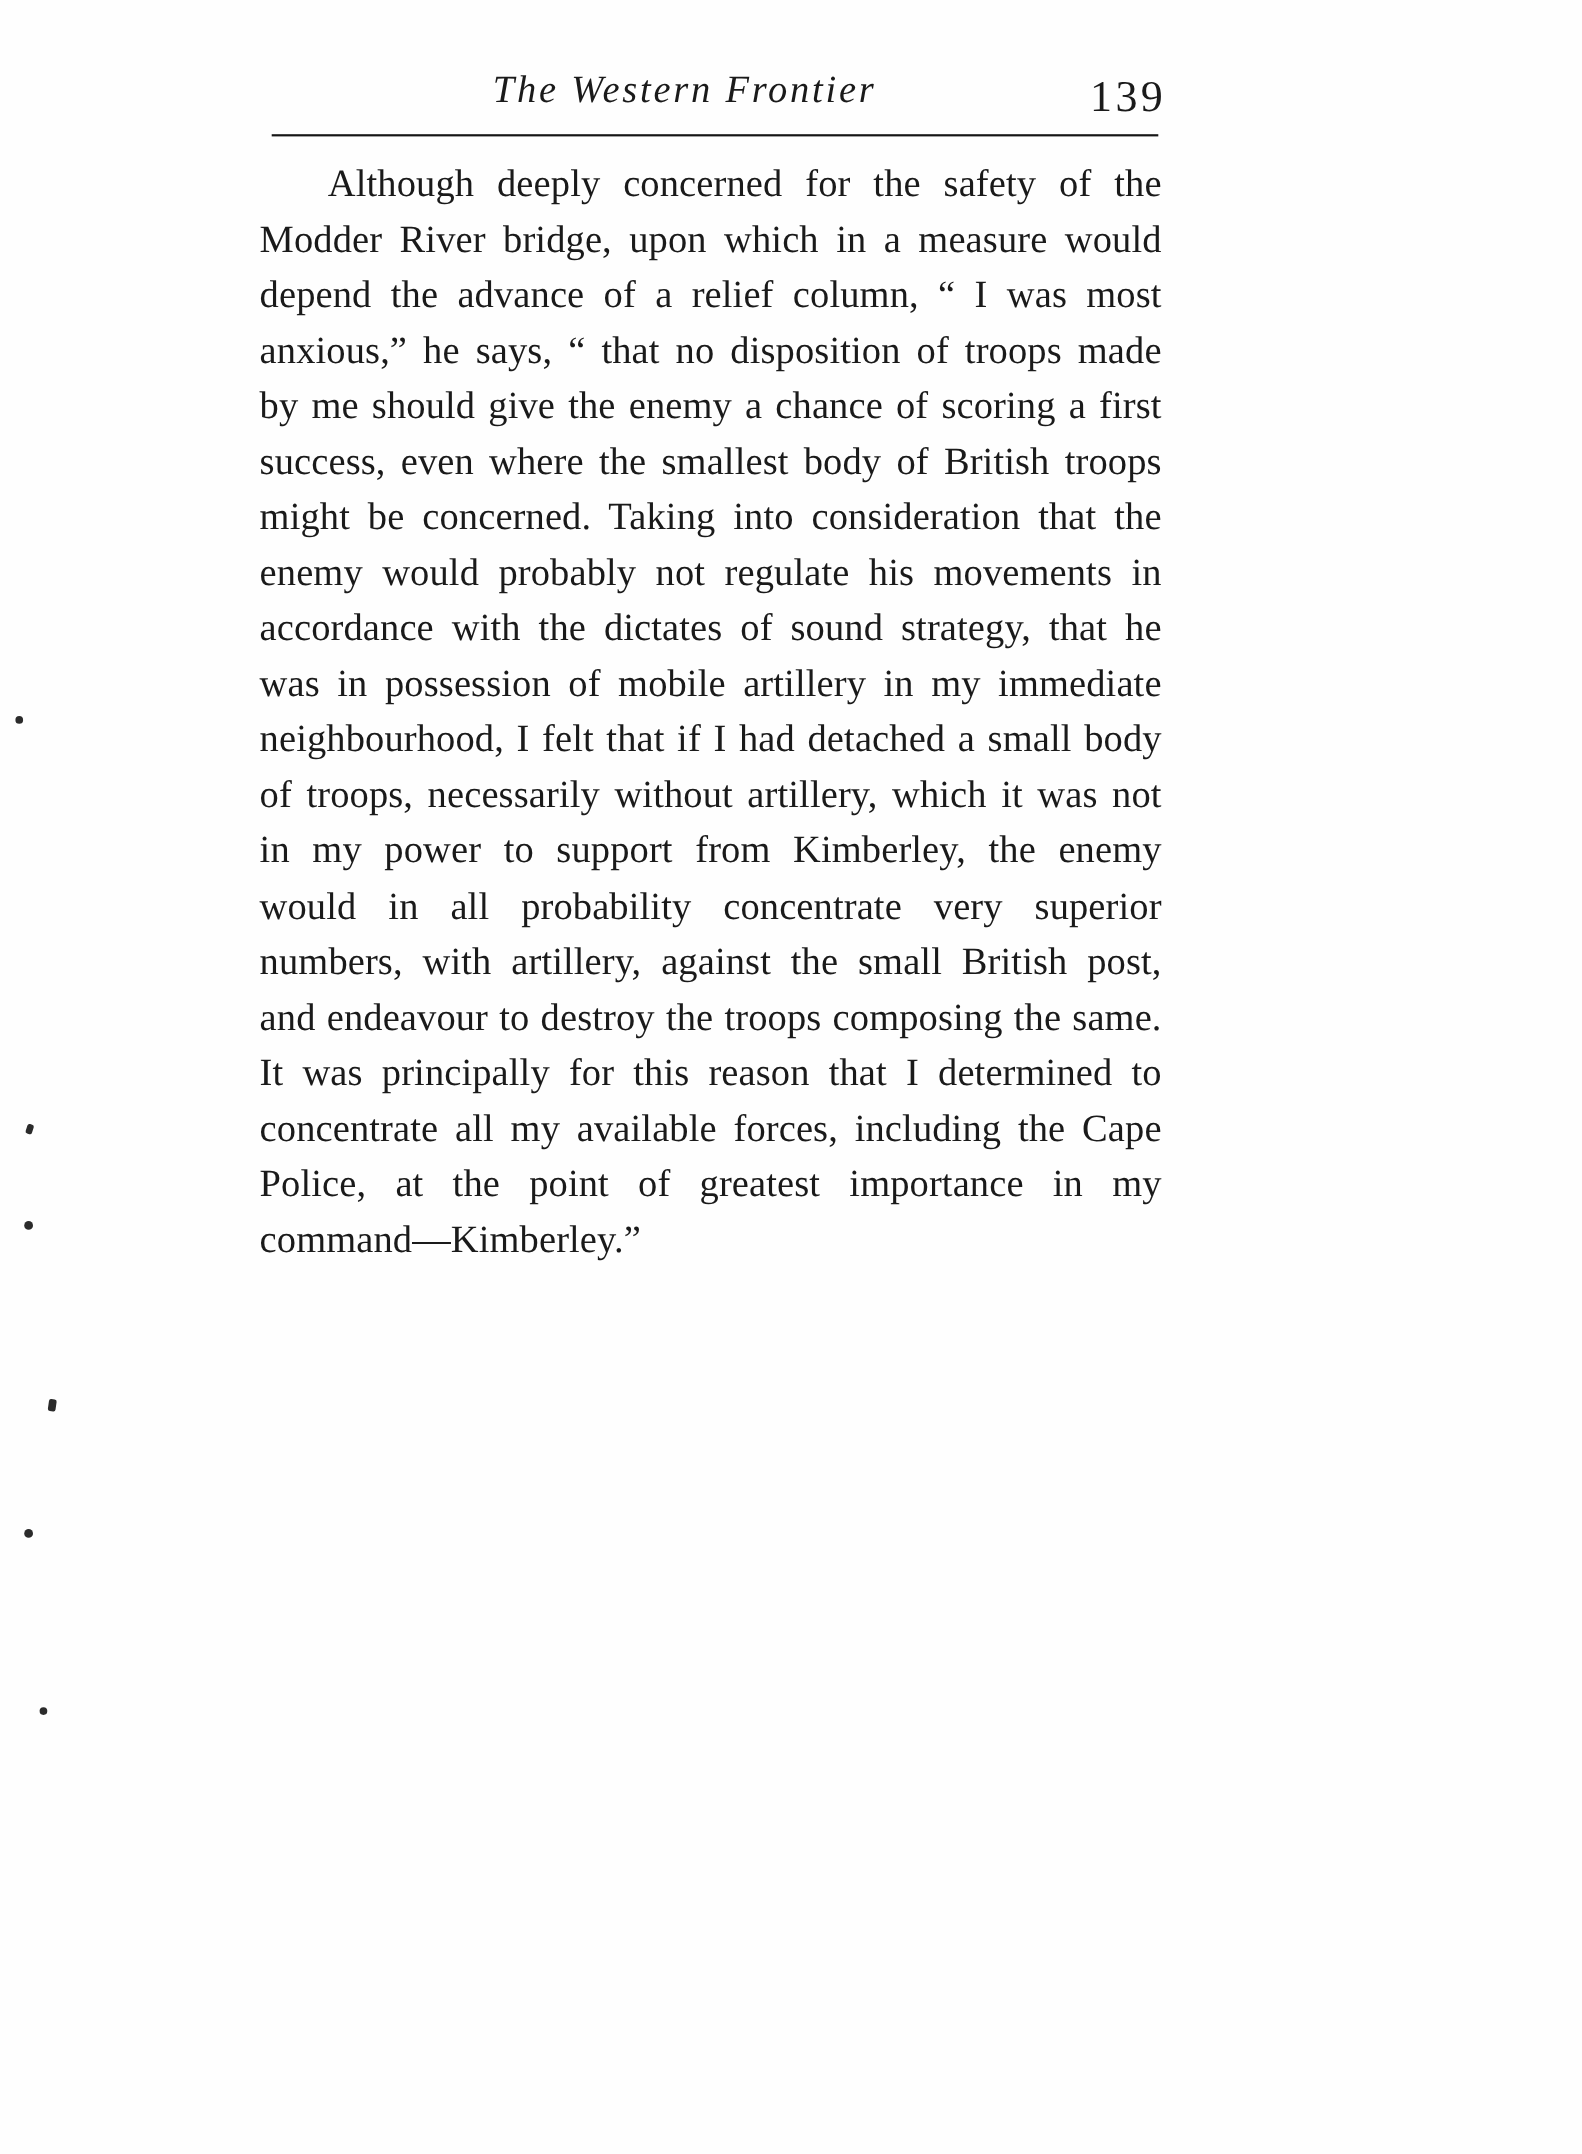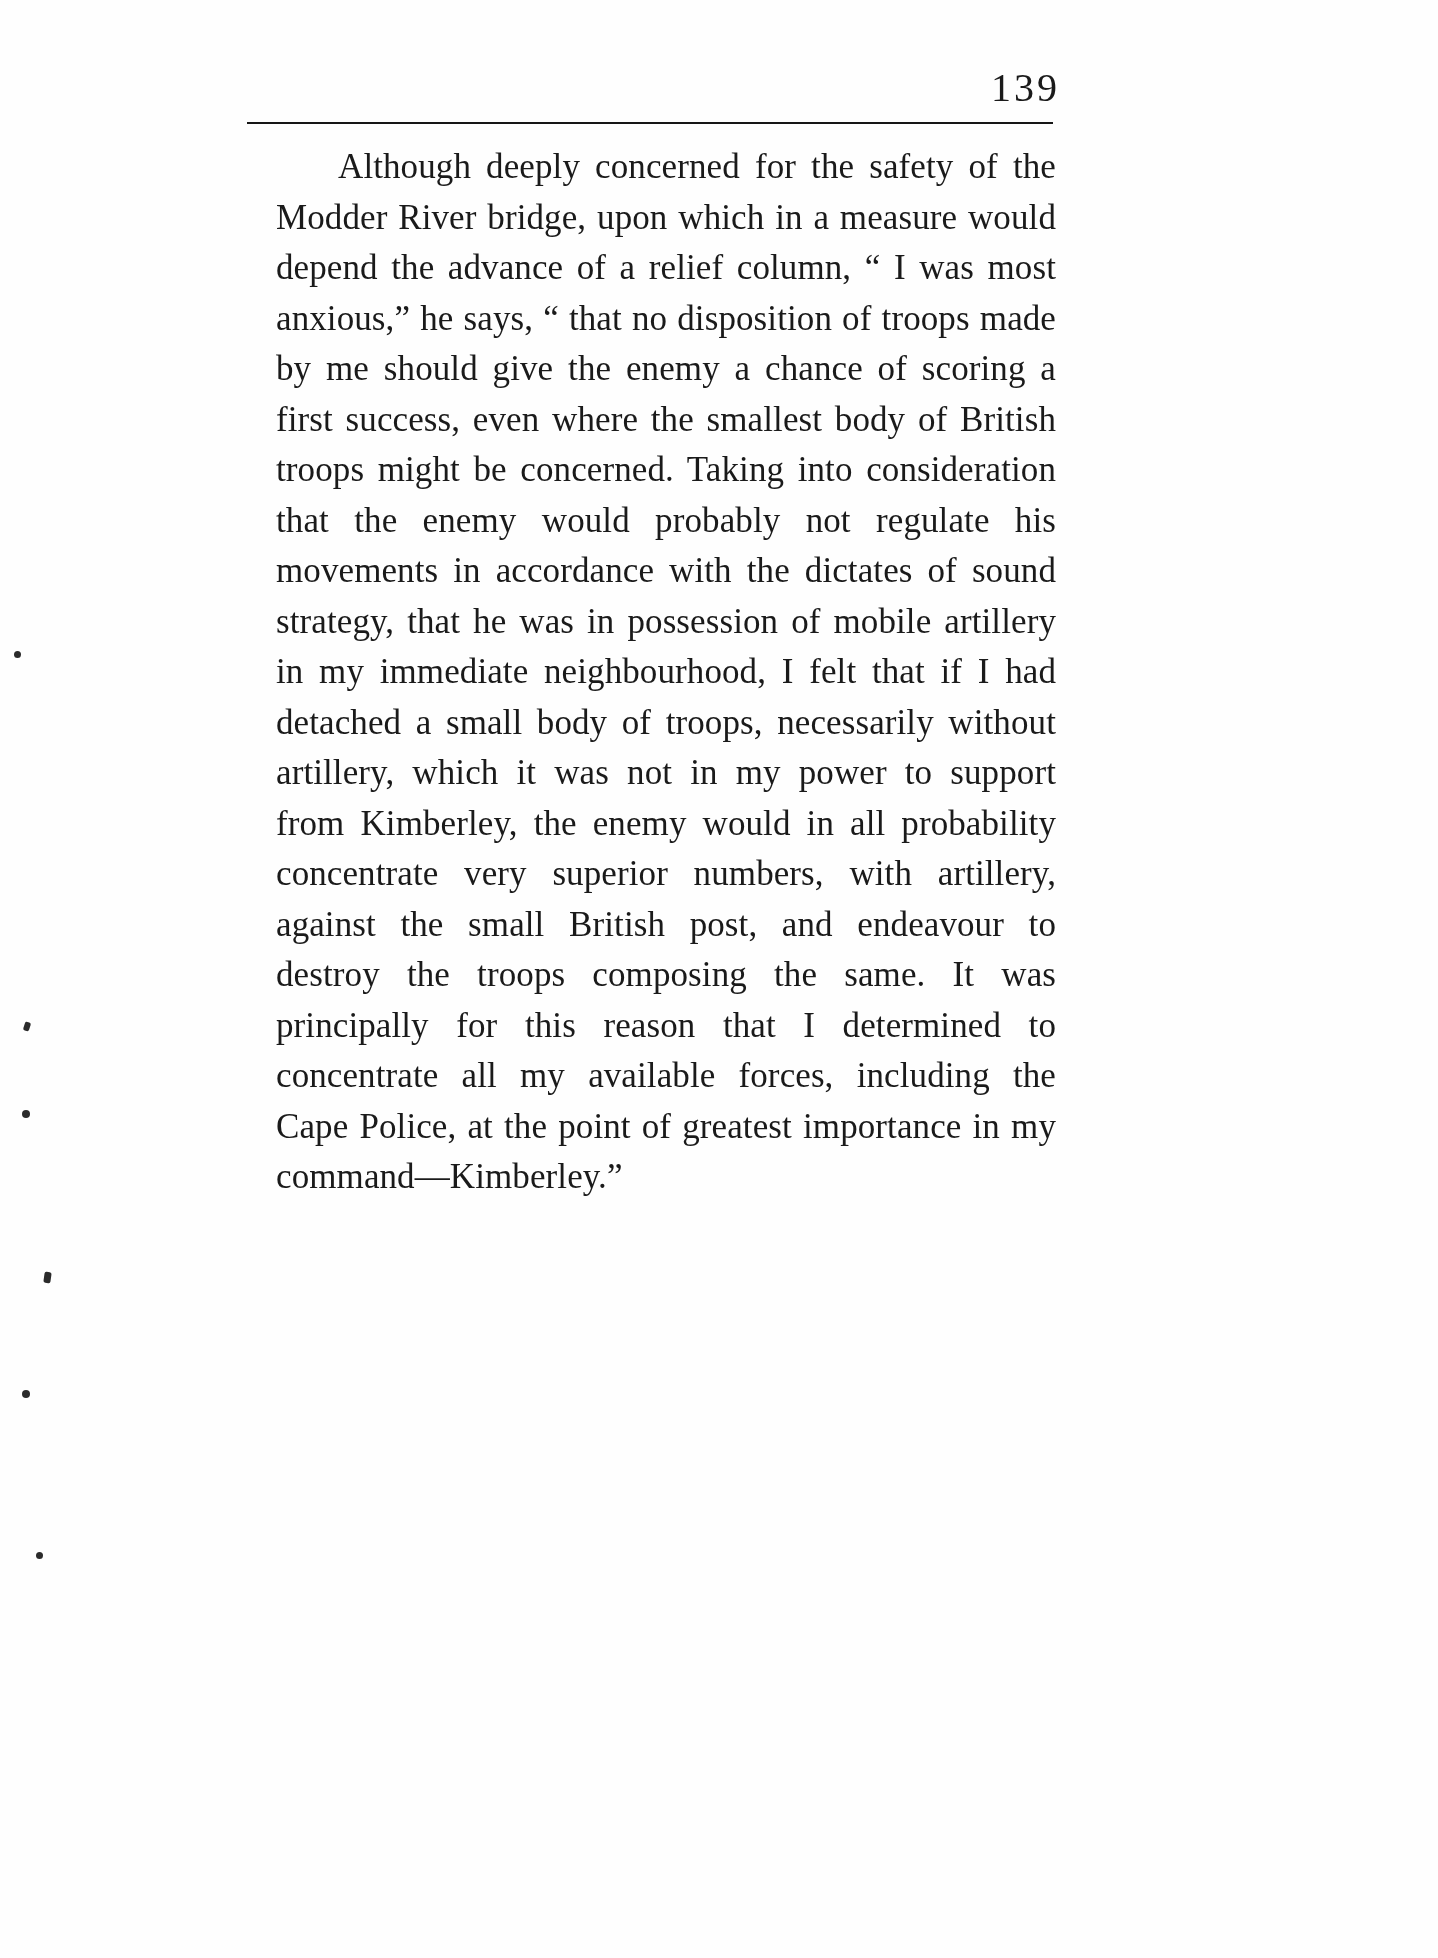--- a/index.html
+++ b/index.html
@@ -72,21 +72,20 @@
     margin: 0;
     font-size: 35px;
     line-height: 50.5px;
     text-align: justify;
     text-justify: inter-word;
     letter-spacing: 0.1px;
     word-spacing: 1px;
   }
   .para.indent {
     text-indent: 62px;
-    margin-left: 40px;
   }
   .para + .para {
     margin-top: 0;
   }
 
   
   .speck {
     position: absolute;
     background: #2b2b2b;
     border-radius: 50%;
@@ -97,20 +96,21 @@
   .s4 { left: 44px;  top: 1272px; width: 7px; height: 11px; border-radius: 2px; transform: rotate(8deg); }
   .s5 { left: 22px;  top: 1390px; width: 8px; height: 8px; }
   .s6 { left: 36px;  top: 1552px; width: 7px; height: 7px; }
 </style>
 </head>
 <body>
 
 <div class="page">
 
   <div class="header">
+    <span class="header-title">The Western Frontier</span>
     <span class="header-pageno">139</span>
   </div>
 
   <div class="rule"></div>
 
   <div class="body-col">
     <p class="para indent">Although deeply concerned for the safety of the Modder River bridge, upon which in a measure would depend the advance of a relief column, “ I was most anxious,” he says, “ that no disposition of troops made by me should give the enemy a chance of scoring a first success, even where the smallest body of British troops might be concerned.  Taking into consideration that the enemy would probably not regulate his movements in accordance with the dictates of sound strategy, that he was in possession of mobile artillery in my immediate neighbourhood, I felt that if I had detached a small body of troops, necessarily without artillery, which it was not in my power to support from Kimberley, the enemy would in all probability concentrate very superior numbers, with artillery, against the small British post, and endeavour to destroy the troops composing the same.  It was principally for this reason that I determined to concentrate all my available forces, including the Cape Police, at the point of greatest importance in my command—Kimberley.”</p>
   </div>
 
   <span class="speck s1"></span>

